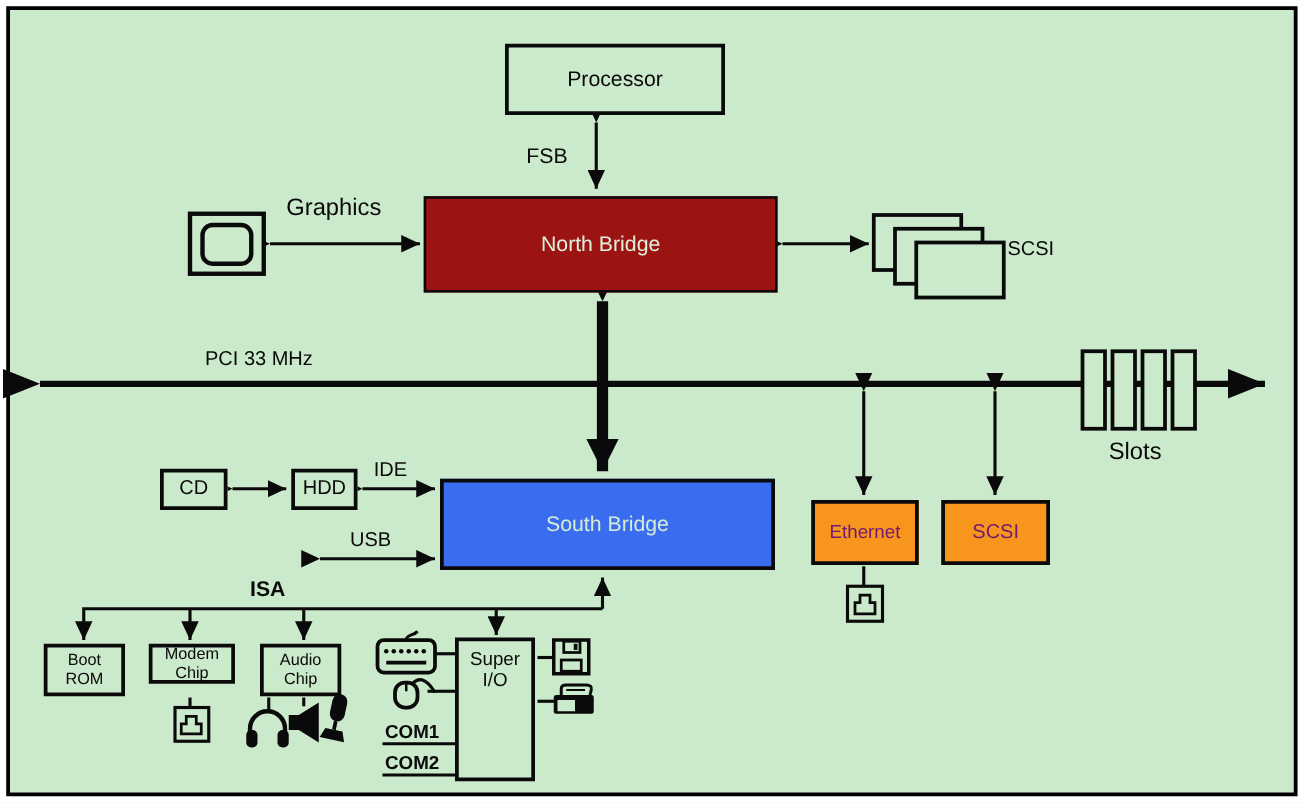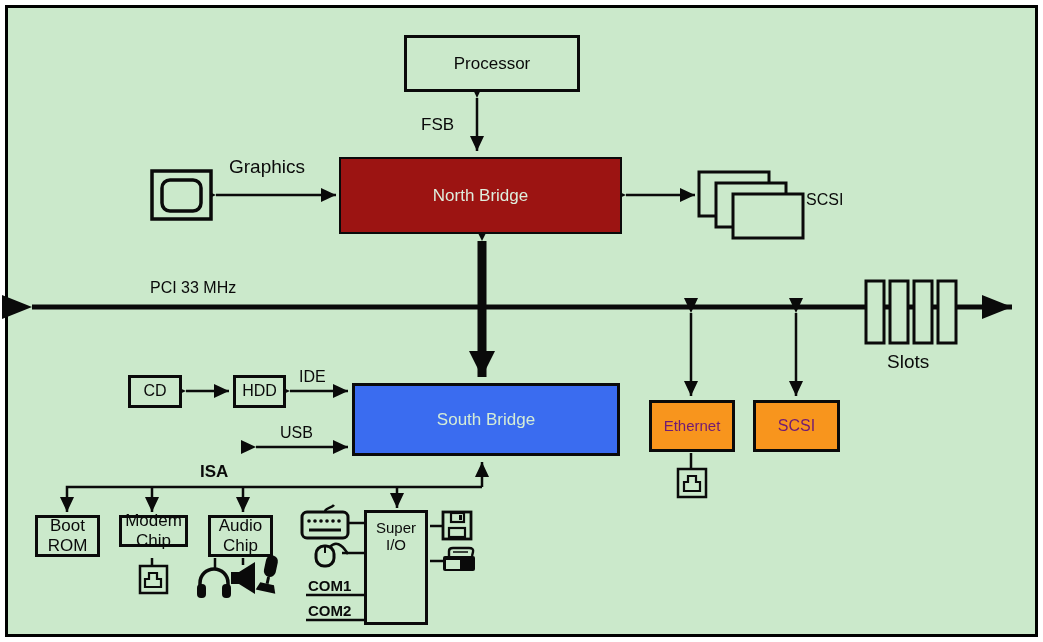--- a/index.html
+++ b/index.html
@@ -8,21 +8,21 @@
   #frame{position:absolute;left:5px;top:5px;width:1027px;height:626px;
          border:3px solid #000;background:#cbe9cb;}
   svg{display:block;}
   .layer{position:absolute;left:0;top:0;pointer-events:none;}
   .box{position:absolute;display:flex;align-items:center;justify-content:center;
        text-align:center;box-sizing:border-box;border:3px solid #0a0a0a;
        background:#cbe9cb;line-height:1.15;}
   .box.nb{background:#9c1412;border-width:2px;color:#dfeedd;font-size:17px;}
   .box.sb{background:#3a6cf0;color:#d4ecd6;font-size:17px;}
   .box.orange{background:#f8951d;color:#701a75;}
-  .box.two{flex-direction:column;font-size:17px;}
+  .box.two{flex-direction:column;font-size:13px;}
   .lbl{position:absolute;white-space:nowrap;text-align:center;}
   .bold{font-weight:bold;}
   .icon{position:absolute;}
 </style>
 </head>
 <body>
 
 <div id="page">
   <div id="frame"></div>
 
@@ -123,21 +123,21 @@
   </div>
 
   <div class="box two" style="left:364px;top:510px;width:64px;height:115px;justify-content:flex-start;padding-top:6px;font-size:15px">
     <span>Super</span>
     <span>I/O</span>
   </div>
 
   <div class="lbl" style="left:421px;top:115px;font-size:17px">FSB</div>
   <div class="lbl" style="left:229px;top:156px;font-size:19px">Graphics</div>
   <div class="lbl" style="left:806px;top:191px;font-size:16px">SCSI</div>
-  <div class="lbl" style="left:150px;top:279px;font-size:16px">PCI 33 MHz</div>
+  <div class="lbl" style="left:164px;top:279px;font-size:16px">PCI 33 MHz</div>
   <div class="lbl" style="left:887px;top:351px;font-size:19px">Slots</div>
   <div class="lbl" style="left:299px;top:368px;font-size:16px">IDE</div>
   <div class="lbl" style="left:280px;top:424px;font-size:16px">USB</div>
   <div class="lbl bold" style="left:200px;top:462px;font-size:17px">ISA</div>
   <div class="lbl bold" style="left:308px;top:577px;font-size:15px">COM1</div>
   <div class="lbl bold" style="left:308px;top:602px;font-size:15px">COM2</div>
 
   <svg class="icon" style="left:149px;top:168px" width="66" height="54">
     <rect x="3" y="3" width="59" height="48" fill="#cbe9cb" stroke="#0a0a0a" stroke-width="3.5"></rect>
     <rect x="13" y="12" width="39" height="31" rx="8" fill="none" stroke="#0a0a0a" stroke-width="3.5"></rect>

